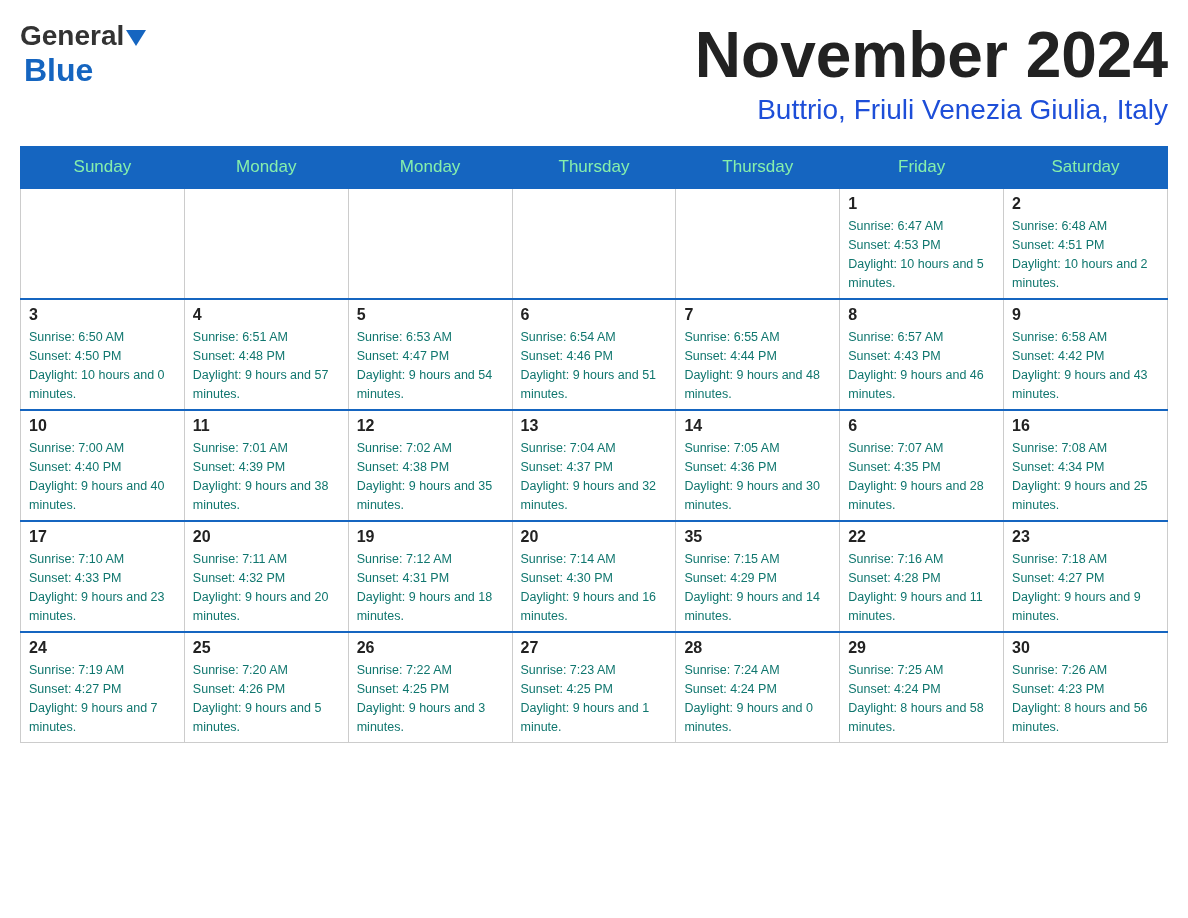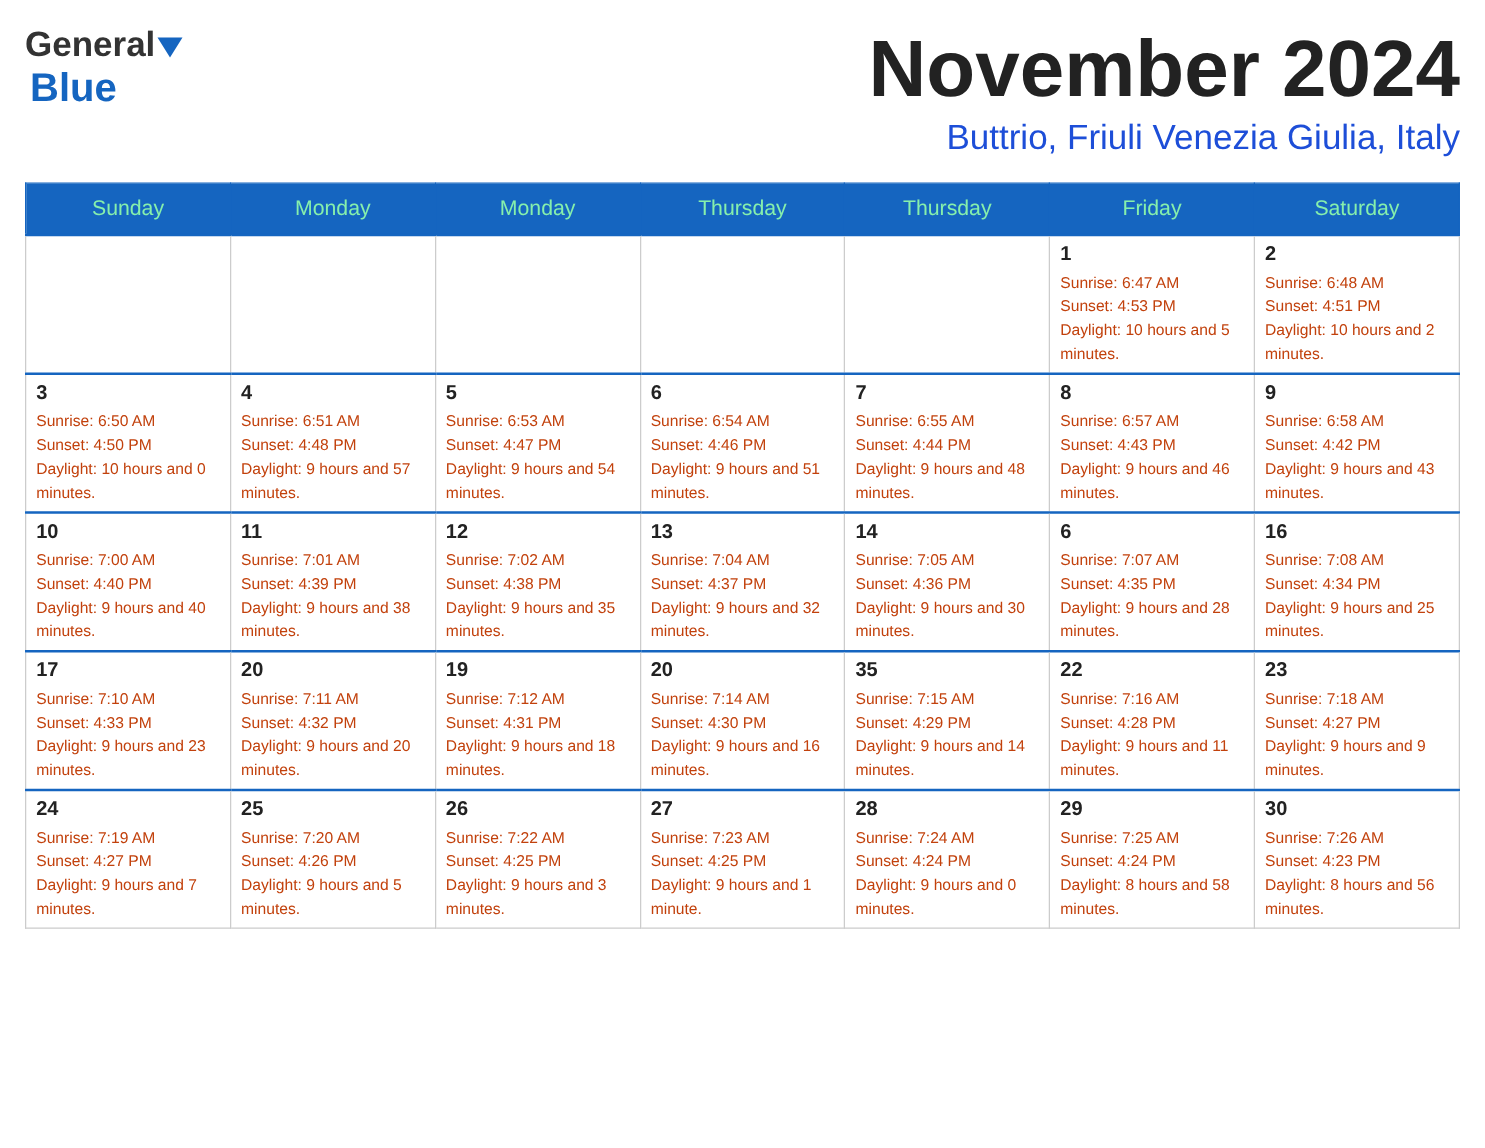--- a/index.html
+++ b/index.html
@@ -63,21 +63,21 @@
     }
     .day-number {
       font-size: 16px;
       font-weight: bold;
       color: #222;
       display: block;
       margin-bottom: 4px;
     }
     .day-info {
       font-size: 12.5px;
-      color: #c2410c;
+      color: #0f766e;
       line-height: 1.5;
     }
     .empty-cell {
       background: #fff;
     }
     .week-row td {
       border-top: 2px solid #1565c0;
     }
     
     .logo-triangle {

